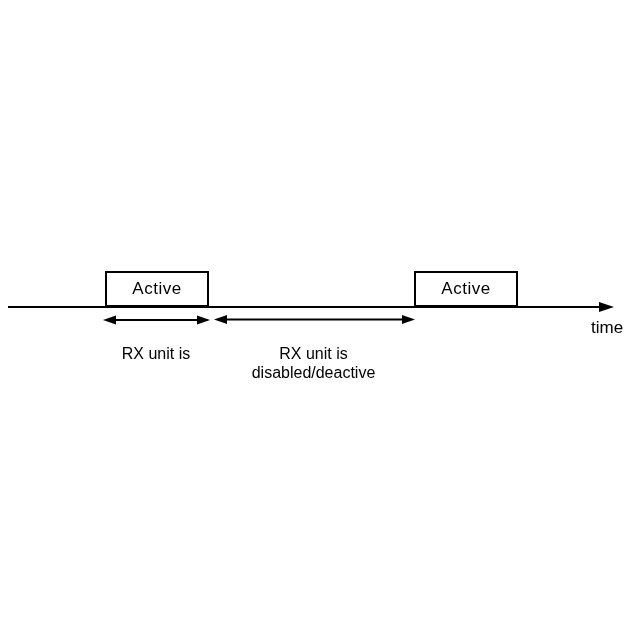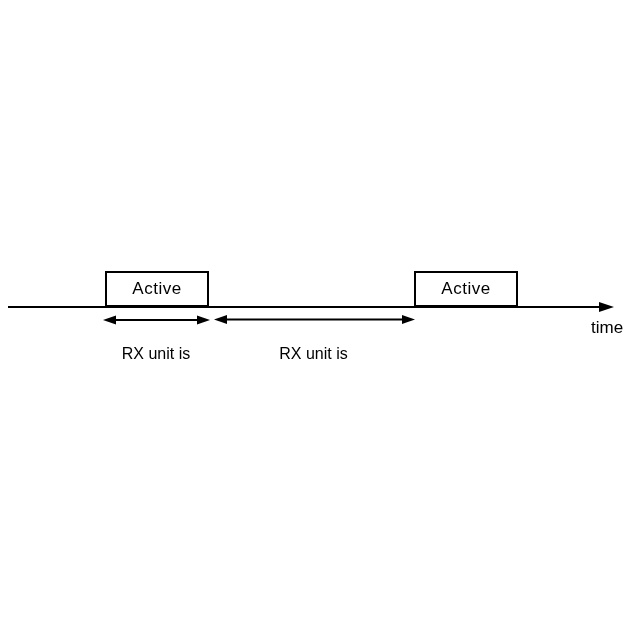--- a/index.html
+++ b/index.html
@@ -86,17 +86,18 @@
   </div>
   <div class="active-box box-2">
     <span>Active</span>
   </div>
 
   <div class="period-label label-1">
     <div>RX unit is</div>
   </div>
   <div class="period-label label-2">
     <div>RX unit is</div>
+    <div>disabled/deactive</div>
   </div>
 
   <div class="time-label">time</div>
 
 </div>
 
 </body></html>

